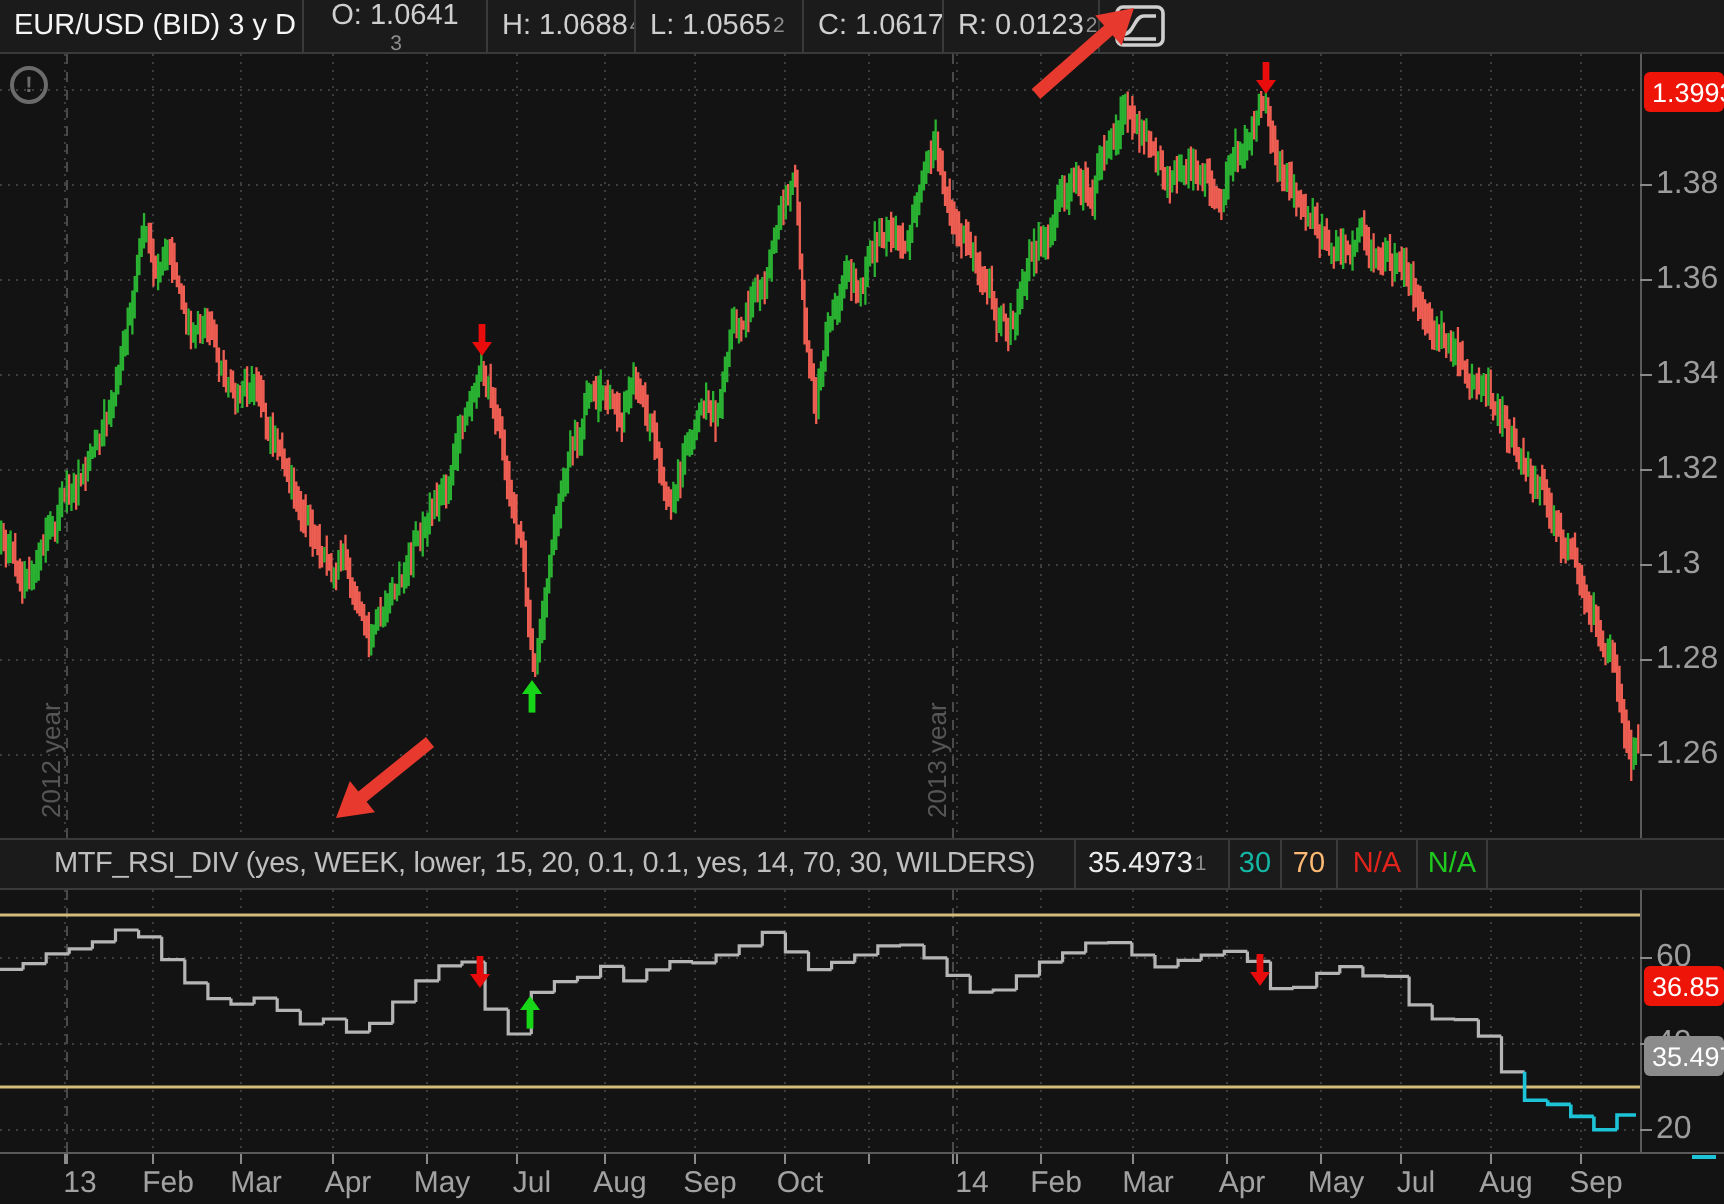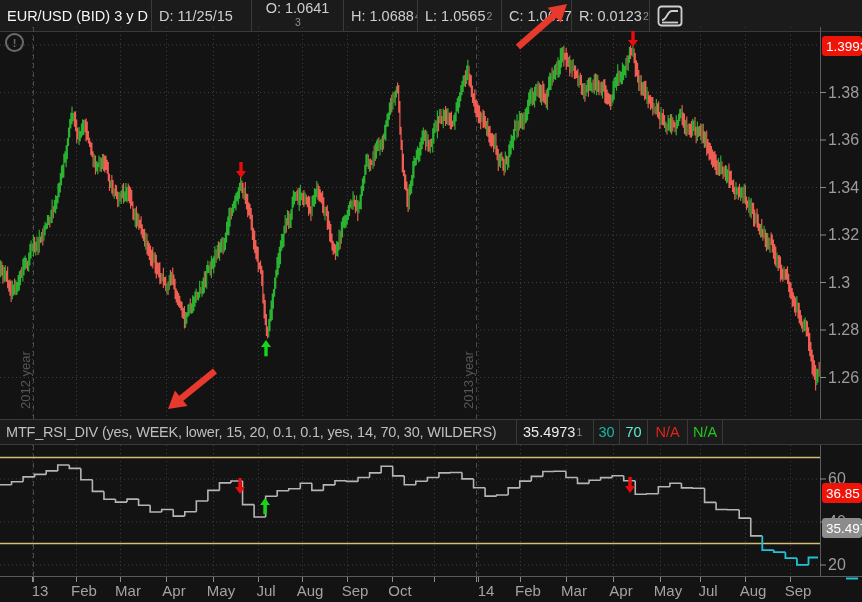--- a/index.html
+++ b/index.html
@@ -1,37 +1,37 @@
 <!DOCTYPE html>
 <html><head>
 <meta charset="utf-8">
 <style>
   html,body{margin:0;padding:0;background:#000;}
   .screen{position:relative;width:862px;height:602px;background:#131313;overflow:hidden;
           font-family:"Liberation Sans",sans-serif;-webkit-font-smoothing:antialiased;}
   
-  .header{position:absolute;top:0;left:0;width:862px;height:32px;background:#1b1b1b;
+  .header{position:absolute;top:0;left:0;width:862px;height:27px;background:#1b1b1b;
           border-bottom:1px solid #3a3a3a;display:flex;align-items:stretch;box-sizing:border-box;}
   .hcell{display:flex;align-items:center;padding:0 7px;border-right:1px solid #3a3a3a;
          font-size:14.5px;color:#cfcfcf;white-space:nowrap;overflow:hidden;box-sizing:border-box;flex:0 0 auto;}
   .hcell .sub{font-size:10.5px;color:#8f8f8f;margin-left:1px;}
   .symbol{color:#f5f5f5;width:152px;}
   .study-shortcut{color:#35d3e2;flex:1 1 auto;}
   .icon-cell{border-right:none;flex:0 0 40px;justify-content:center;padding:0;}
   
   .chart-area{position:absolute;top:27px;left:0;width:862px;height:392px;}
   .study-bar{position:absolute;top:419px;left:0;width:862px;height:26px;background:#1b1b1b;
-             border-top:1px solid #3a3a3a;border-bottom:1px solid #3a3a3a;display:flex;box-sizing:border-box;}
+             border-top:1px solid #3a3a3a;border-bottom:1px solid #3a3a3a;display:flex;box-sizing:border-box;padding-left:21px;}
   .scell{display:flex;align-items:center;border-right:1px solid #3a3a3a;font-size:14.5px;
          white-space:nowrap;overflow:hidden;box-sizing:border-box;}
   .s-name{width:517px;padding:0 6px;color:#bfbfbf;letter-spacing:-0.2px;}
   .s-value{width:77px;padding:0 6px;color:#ececec;}
   .s-value .sub{font-size:10.5px;color:#8f8f8f;margin-left:1px;}
   .s-lvl{width:26px;justify-content:center;color:#14b8a6;}
-  .s-lvl2{width:28px;justify-content:center;color:#5eead4;}
+  .s-lvl2{width:28px;justify-content:center;color:#fdba74;}
   .s-na-red{width:40px;justify-content:center;color:#e0241c;}
   .s-na-green{width:35px;justify-content:center;color:#1fc91f;}
   .s-fill{flex:1;border-right:none;}
   .lower-area{position:absolute;top:445px;left:0;width:862px;height:131px;}
   .xaxis{position:absolute;top:576px;left:0;width:724px;height:26px;}
   svg{display:block;}
   svg text{font-family:"Liberation Sans",sans-serif;}
   
   .copyright{position:absolute;top:6px;left:5px;display:flex;align-items:center;gap:6px;
              color:#6b6b6b;font-size:14px;pointer-events:none;}
@@ -49,23 +49,20 @@
   .overlay{position:absolute;top:0;left:0;z-index:50;pointer-events:none;}
 </style>
 </head>
 <body>
 
 <div class="screen">
 
   <div class="header">
     <div class="hcell symbol">EUR/USD (BID) 3 y D</div>
     <div style="display:flex" id="header-fields">
-        <div class="hcell" style="width: 100px;">
-          <span>D:&nbsp;11/25/15</span>
-        </div>
         <div class="hcell" style="width: 92px; flex-direction: column;">
           <span>O:&nbsp;1.0641</span>
           <span class="sub">3</span>
         </div>
         <div class="hcell" style="width: 74px;">
           <span>H:&nbsp;1.0688</span>
           <span class="sub">4</span>
         </div>
         <div class="hcell" style="width: 84px;">
           <span>L:&nbsp;1.0565</span>

